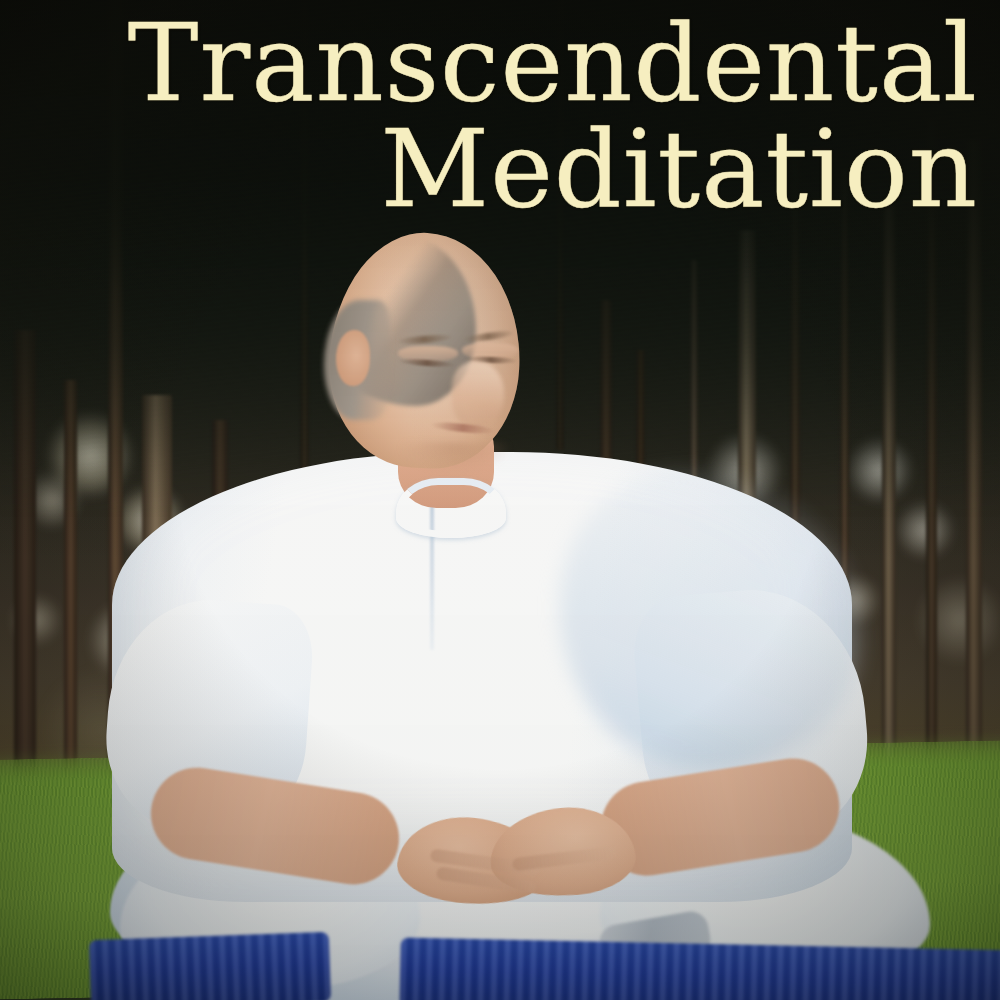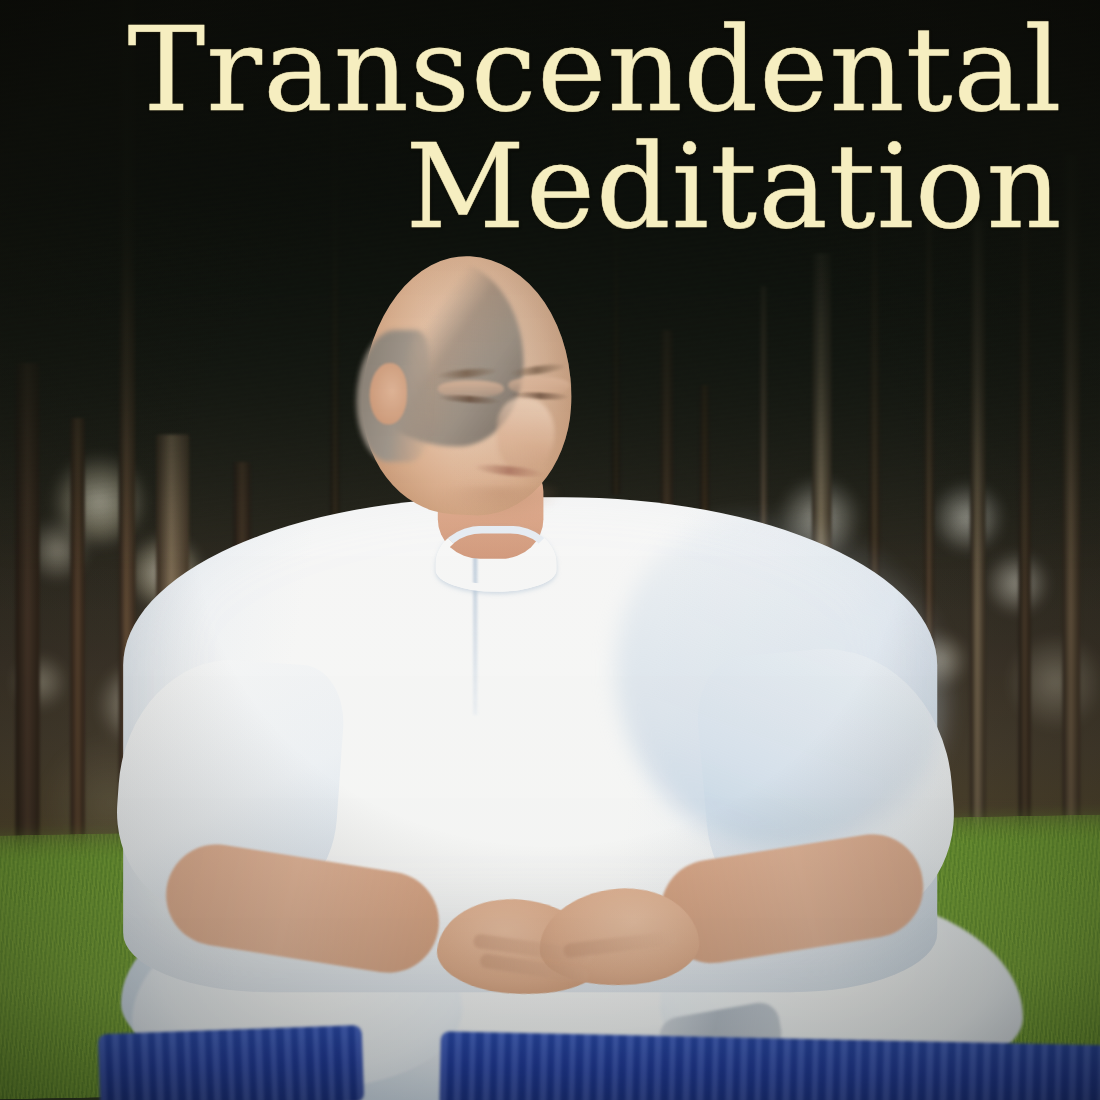--- a/index.html
+++ b/index.html
@@ -390,21 +390,21 @@
   }
   .warmth {
     background: linear-gradient(180deg, rgba(60,48,20,.12) 0%, rgba(40,40,20,.04) 45%, rgba(30,50,20,.06) 100%);
     mix-blend-mode: multiply;
     pointer-events: none;
   }
 
   
   .title-block {
     position: absolute;
-    right: 34px;
+    right: 22px;
     top: 14px;
     width: 960px;
     text-align: right;
     z-index: 40;
   }
   .title-line {
     color: #f6eec0;
     font-family: "DejaVu Serif", "Liberation Serif", serif;
     font-weight: 400;
     letter-spacing: 1px;

